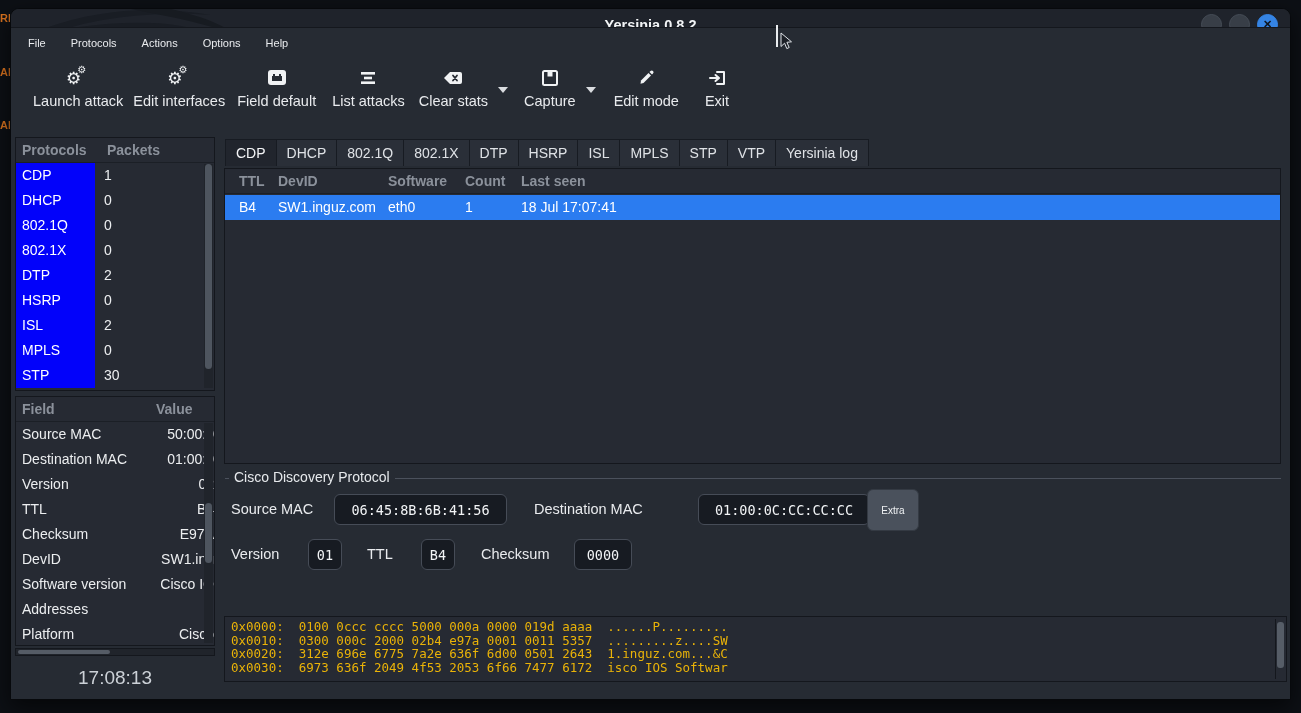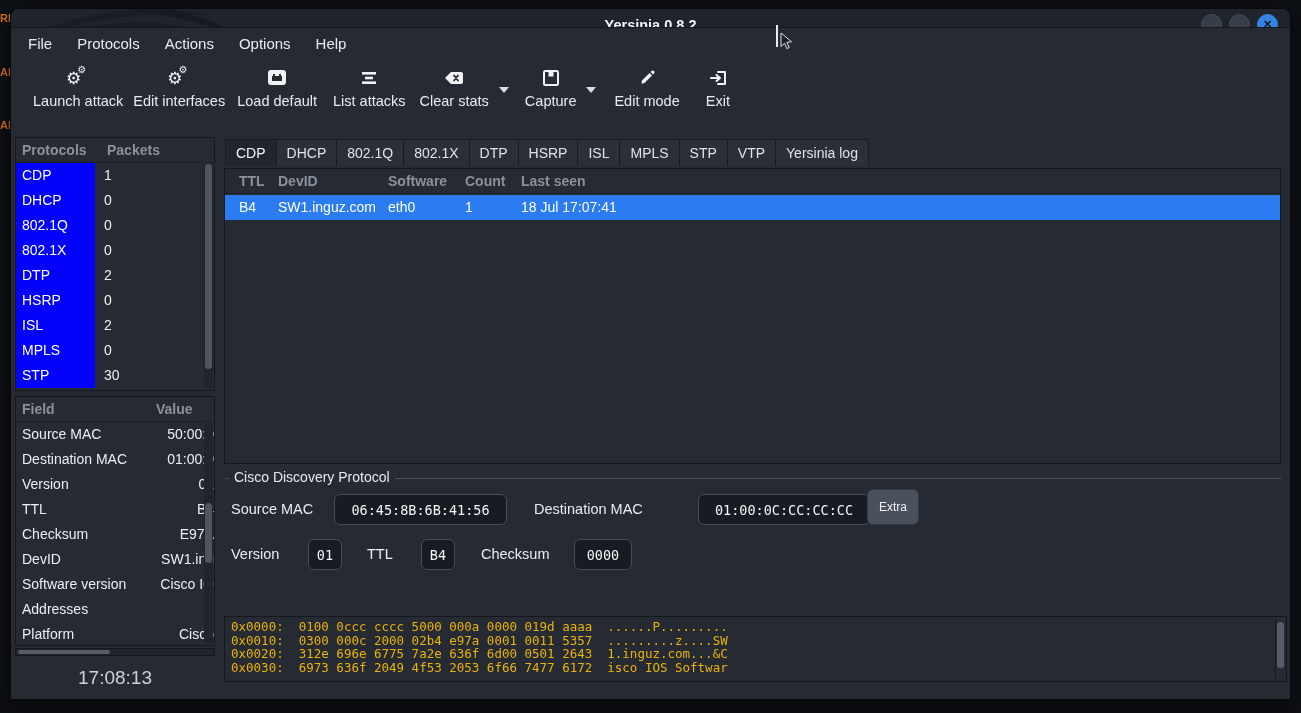--- a/index.html
+++ b/index.html
@@ -13,21 +13,21 @@
   
   .titlebar { position:relative; height:19px; background:#1f232b; border-radius:8px 8px 0 0; border-bottom:1px solid #14171d; overflow:hidden; }
   .titlebar .dragon { position:absolute; left:0; top:0; }
   .title-text { position:absolute; left:0; right:0; top:0; height:32px; line-height:32px; text-align:center; font-size:14.5px; font-weight:bold; color:#f2f4f6; }
   .win-buttons { position:absolute; right:12px; top:5px; display:flex; gap:7px; }
   .wbtn { width:21px; height:21px; border-radius:50%; background:#383e47; border:1px solid #454c56; }
   .wbtn.close { background:#3584e4; border-color:#3584e4; color:#0f141b; font-size:11px; font-weight:bold; text-align:center; line-height:19px; }
 
   
   .menubar { height:30px; display:flex; align-items:center; padding-left:14px; background:#262b33; }
-  .menu-item { font-size:15px; color:#e9ebee; margin-right:19px; padding:2px 3px; }
+  .menu-item { font-size:11px; color:#e9ebee; margin-right:19px; padding:2px 3px; }
 
   
   .toolbar { height:60px; display:flex; align-items:flex-start; padding:7px 0 0 22px; background:#262b33; }
   .tool-item { display:flex; flex-direction:column; align-items:center; }
   .tool-icon { height:26px; display:flex; align-items:center; justify-content:center; }
   .tool-label { font-size:14.5px; color:#e9ebee; white-space:nowrap; margin-top:2px; }
   .drop-arrow { width:0; height:0; border-left:5px solid transparent; border-right:5px solid transparent; border-top:6px solid #d9dce0; margin:22px 10px 0 10px; }
   .gear-big { font-size:17px; line-height:17px; color:#f0f2f4; }
   .gear-small { font-size:10px; line-height:10px; color:#f0f2f4; position:relative; left:-4px; top:-8px; }
 
@@ -57,21 +57,21 @@
   .packet-table { position:absolute; left:1px; top:37px; width:1057px; height:296px; background:#262a33; border:1px solid #14171d; }
   .packet-table .hdr { height:25px; line-height:25px; color:#8b919b; font-weight:bold; font-size:14px; position:relative; border-bottom:1px solid #1b1f26; }
   .packet-table .hdr span, .prow span { position:absolute; top:0; }
   .prow { position:absolute; left:0; right:0; top:26px; height:25px; line-height:25px; font-size:14px; background:#2b7cf0; color:#fff; }
   .c1{left:14px;} .c2{left:53px;} .c3{left:163px;} .c4{left:240px;} .c5{left:296px;}
 
   .cdp-frame { position:absolute; left:2px; top:347px; right:11px; height:125px; border-top:1px solid #4b515c; }
   .cdp-legend { position:absolute; left:4px; top:-10px; background:#262b33; padding:0 5px; font-size:14px; color:#e6e9ec; }
   .frm-label { position:absolute; font-size:14.5px; color:#e9ebee; height:31px; line-height:31px; }
   .frm-input { position:absolute; height:31px; background:#171b22; border:1px solid #464c57; border-radius:6px; color:#f2f4f6; font-family:"DejaVu Sans Mono", monospace; font-size:13.5px; text-align:center; padding:0 4px; }
-  .extra-btn { position:absolute; left:642px; top:10px; width:52px; height:36px; background:#4a515c; border:1px solid #343a43; border-radius:6px; color:#f0f2f4; font-size:12px; font-family:"Liberation Sans",sans-serif; }
+  .extra-btn { position:absolute; left:642px; top:10px; width:52px; height:42px; background:#4a515c; border:1px solid #343a43; border-radius:6px; color:#f0f2f4; font-size:10px; font-family:"Liberation Sans",sans-serif; }
 
   .hex-panel { position:absolute; left:1px; top:485px; width:1063px; height:66px; background:#262a33; border:1px solid #14171d; overflow:hidden; }
   .hex-line { white-space:pre; font-family:"DejaVu Sans Mono", monospace; font-size:12.5px; line-height:13.5px; color:#eab308; padding-left:6px; }
   .hex-panel .pad { height:3px; }
   .hex-vtrack { position:absolute; right:2px; top:2px; bottom:2px; width:9px; background:#262a33; border-left:1px solid #14171d; }
   .hex-vthumb { position:absolute; left:1px; width:7px; top:3px; height:46px; background:#565d67; border-radius:3px; }
 
   
   .cursor-ibeam { position:absolute; left:776px; top:25px; width:2px; height:22px; background:#e9ecef; z-index:50; }
   .cursor-arrow { position:absolute; left:780px; top:32px; z-index:51; }
@@ -126,21 +126,21 @@
         </div>
       <div class="tool-label">Edit interfaces</div>
     </div>
     <div class="tool-item" style="margin-right:16px">
       <div class="tool-icon">
         <svg width="22" height="18" viewBox="0 0 22 18">
             <rect x="2" y="1" width="18" height="15" rx="3" class="ic-fill"></rect>
             <path d="M7 5 h2 v2 h4 v-2 h2 v2 h1 v5 h-10 v-5 h1 z" class="ic-dark"></path>
           </svg>
       </div>
-      <div class="tool-label">Load default</div>
+      <div class="tool-label">Field default</div>
     </div>
     <div class="tool-item" style="margin-right:14px">
       <div class="tool-icon">
         <svg width="18" height="16" viewBox="0 0 18 16">
             <rect x="2" y="2" width="14" height="2.6" class="ic-fill"></rect>
             <rect x="5" y="6.7" width="8" height="2.6" class="ic-fill"></rect>
             <rect x="2" y="11.4" width="14" height="2.6" class="ic-fill"></rect>
           </svg>
       </div>
       <div class="tool-label">List attacks</div>

